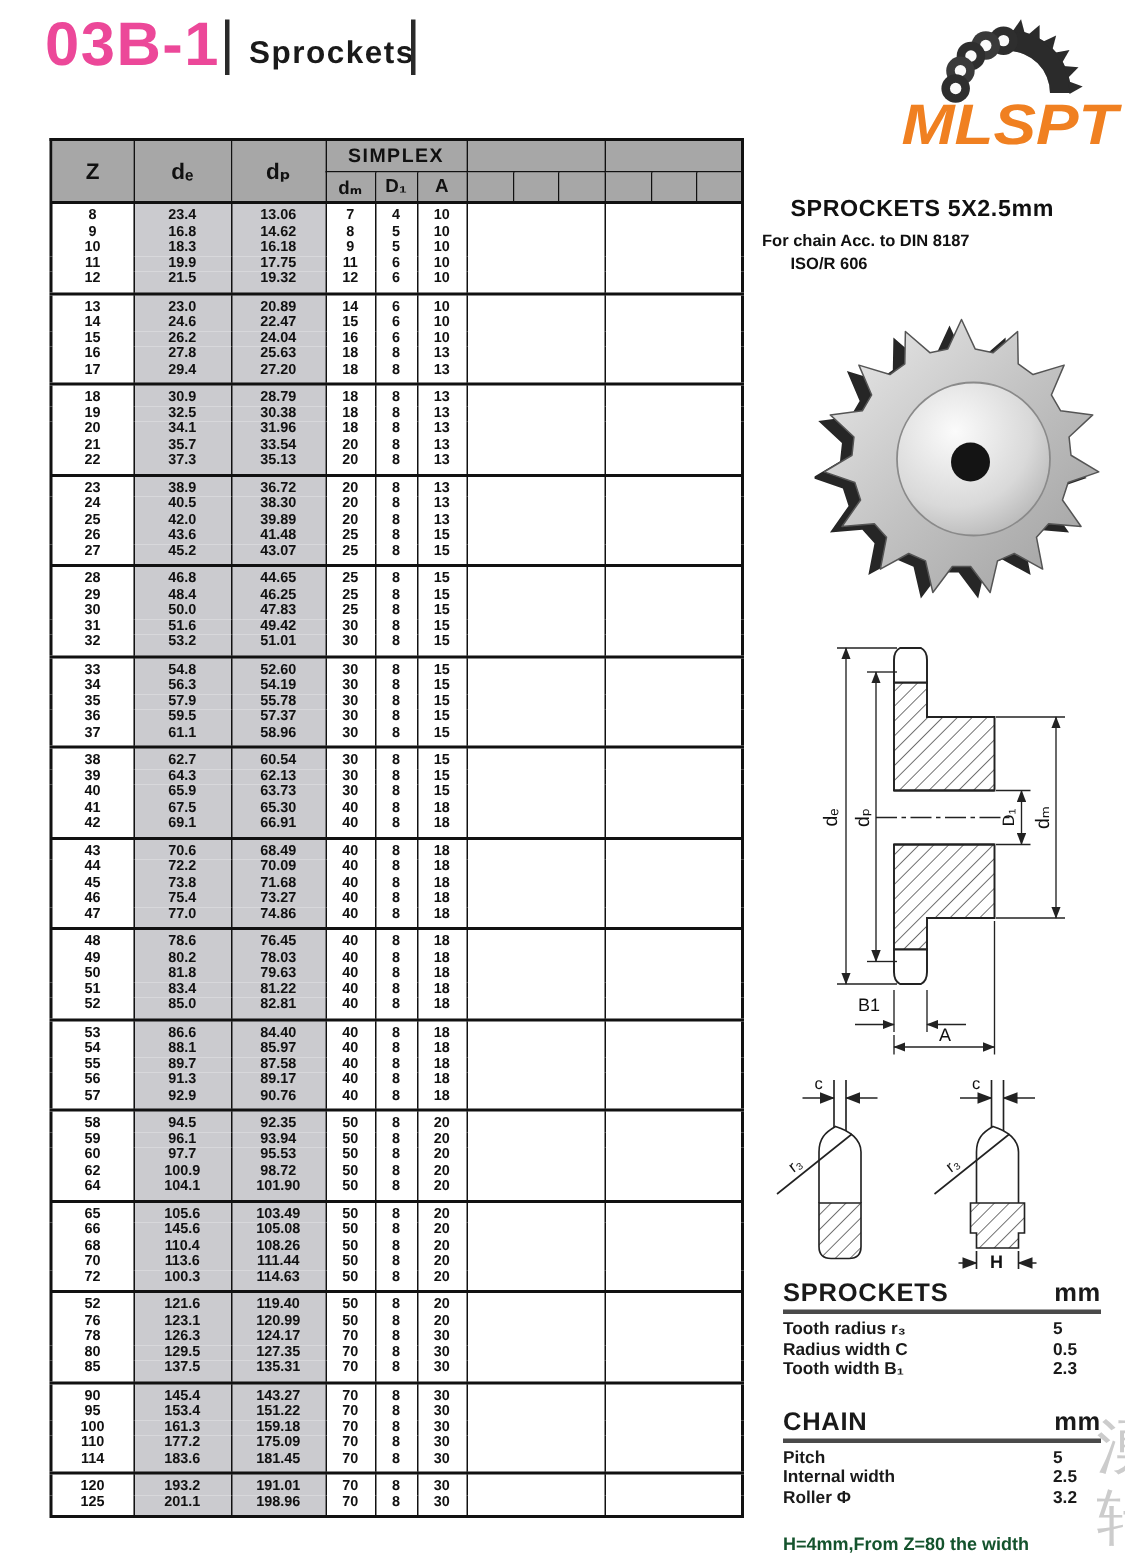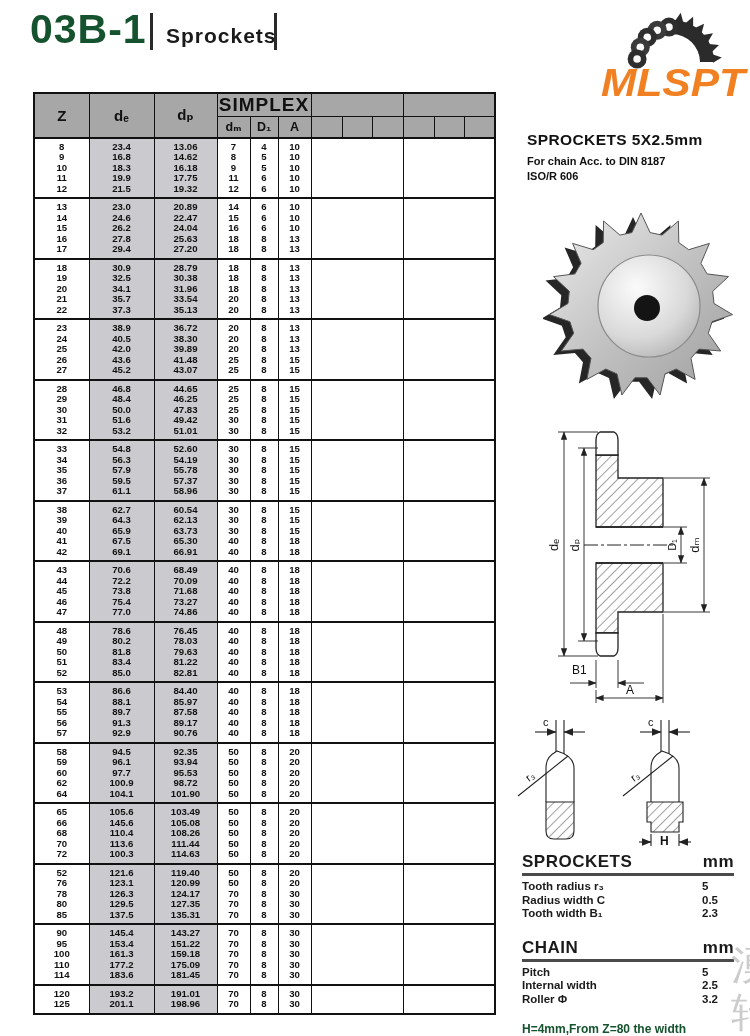--- a/index.html
+++ b/index.html
@@ -1,48 +1,48 @@
 <!DOCTYPE html>
 <html><head>
 <meta charset="utf-8">
 <style>
   * { margin:0; padding:0; box-sizing:border-box; }
   body { width:750px; height:1036px; overflow:hidden; background:#ffffff;
          font-family:"Liberation Sans","DejaVu Sans",sans-serif; position:relative; }
   .abs { position:absolute; }
 
   
-  #title-code { left:30px; top:6px; font-size:41px; font-weight:bold; letter-spacing:1px; color:#14532d; }
+  #title-code { left:30px; top:6px; font-size:41px; font-weight:bold; letter-spacing:1px; color:#ec4899; }
   .title-bar { width:3px; height:37px; background:#2a2a2a; top:13px; }
   #title-word { left:166px; top:24px; font-size:21px; font-weight:bold; color:#1a1a1a; letter-spacing:1px; }
 
   
   #main-table-wrap { left:33px; top:92px; }
   table.data { border-collapse:collapse; table-layout:fixed; width:462px; border:2.2px solid #111; }
   table.data th {
     background:#a7a7a7; border:1.6px solid #111; text-align:center;
     font-weight:bold; color:#111; overflow:hidden;
   }
   th.h-big   { font-size:15px; }
   th.h-sub   { font-size:12.5px; height:21px; }
-  th.h-simplex { font-size:19px; letter-spacing:1px; height:21px; }
+  th.h-simplex { font-size:13px; letter-spacing:1px; height:21px; }
   table.data tbody { border-top:2px solid #111; border-bottom:2px solid #111; }
   table.data td {
     border-left:1.4px solid #111; border-right:1.4px solid #111;
     text-align:center; font-size:9.6px; font-weight:bold; color:#111;
     line-height:10.5px; padding:0; white-space:nowrap;
   }
   table.data tbody tr:first-child td { padding-top:3px; }
   table.data tbody tr:last-child  td { padding-bottom:3px; }
   td.c-de, td.c-dp { background:#cbcbcf; }
   td.c-blank { background:#fff; }
 
   
   #prod-heading { left:527px; top:131px; font-size:15.5px; font-weight:bold; color:#111; letter-spacing:.4px; }
-  #prod-sub1 { left:527px; top:155px; font-size:11px; font-weight:bold; color:#111; }
+  #prod-sub1 { left:508px; top:155px; font-size:11px; font-weight:bold; color:#111; }
   #prod-sub2 { left:527px; top:170px; font-size:11px; font-weight:bold; color:#111; }
 
   
   #specs { left:522px; top:852px; width:212px; }
   .spec-head { display:flex; justify-content:space-between; align-items:flex-end;
                font-size:17px; font-weight:bold; color:#1a1a1a;
                border-bottom:3px solid #4a4a4a; padding-bottom:1px; letter-spacing:.5px; }
   .spec-rows { margin-top:4px; }
   .spec-row { display:flex; font-size:11.5px; font-weight:bold; color:#1a1a1a; line-height:13.5px;justify-content:center; }
   .spec-row .lbl { flex:1; }

